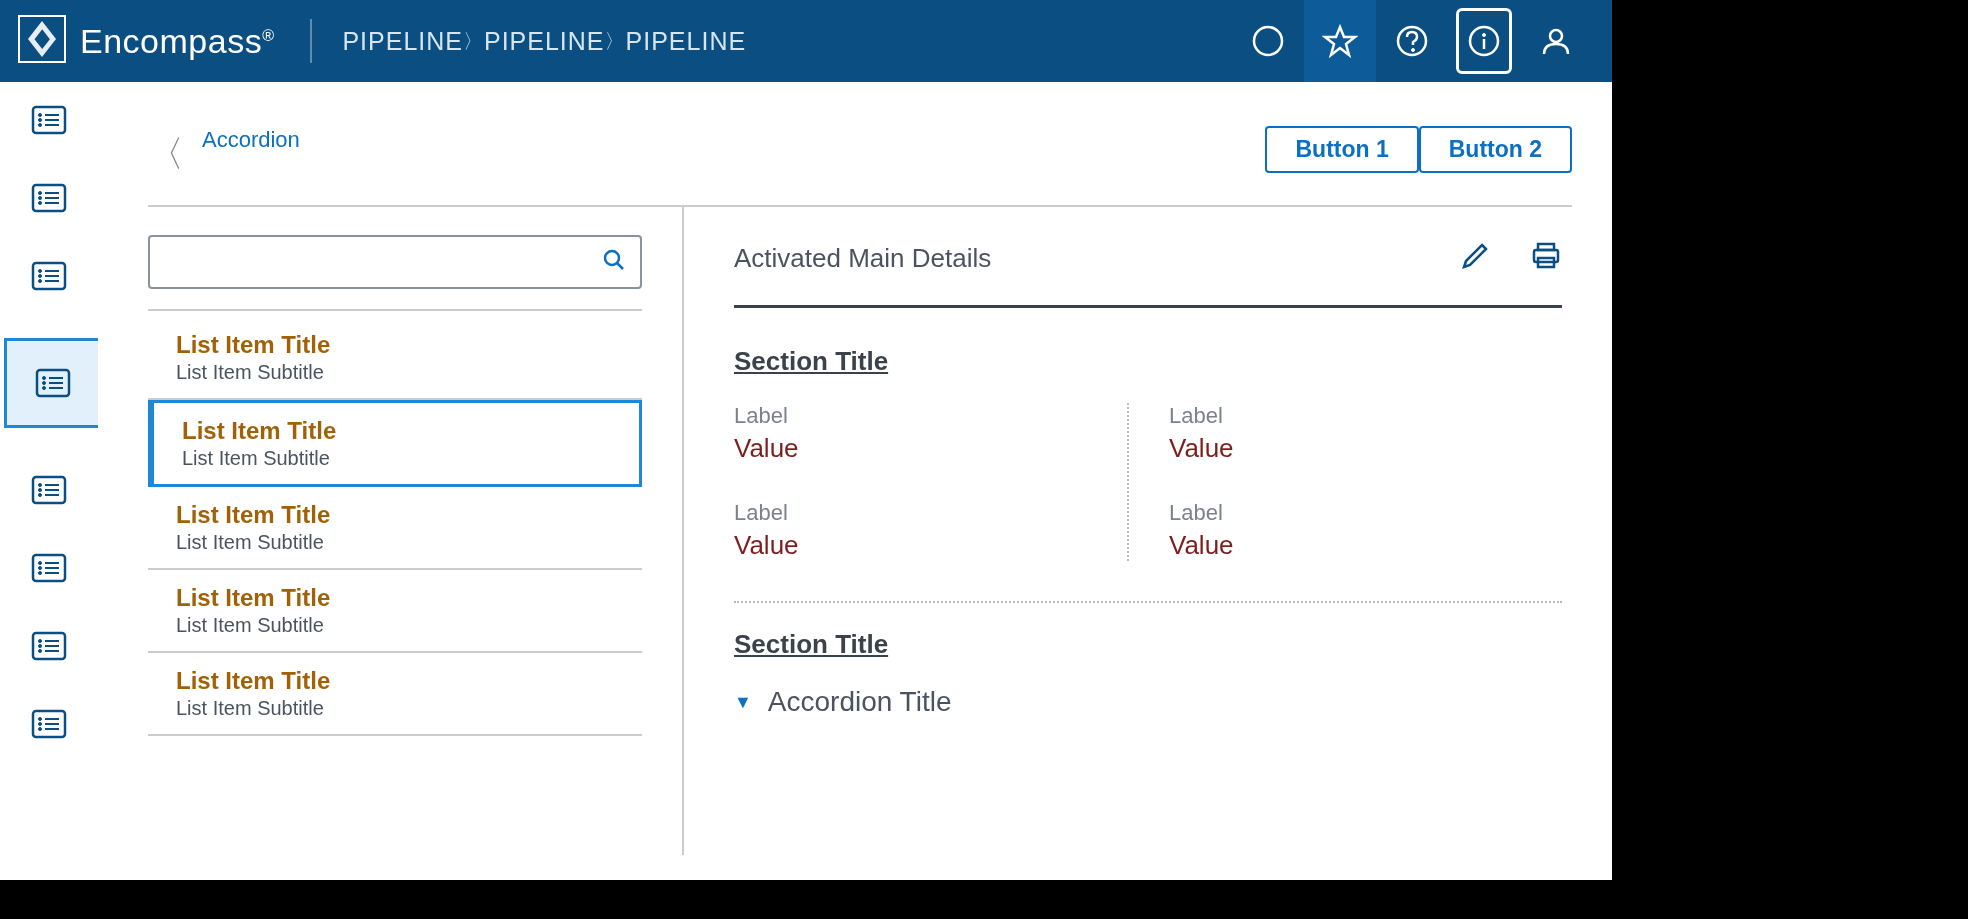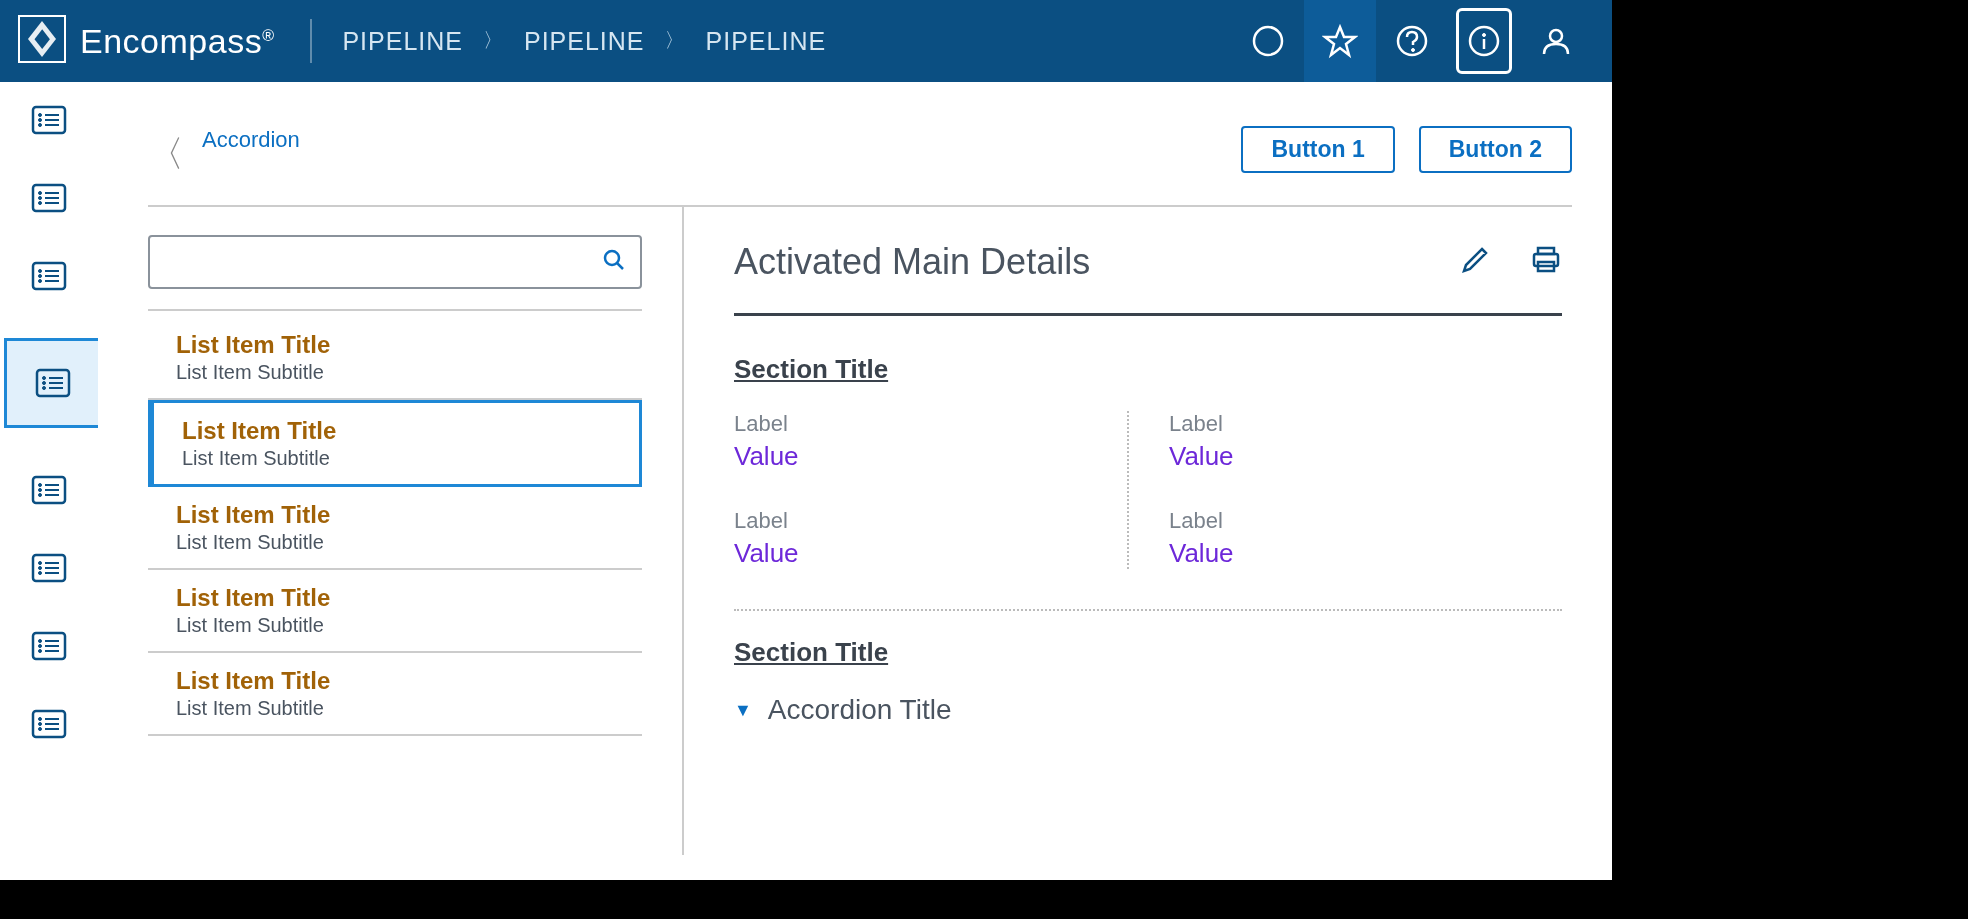--- a/index.html
+++ b/index.html
@@ -6,21 +6,21 @@
 body { font-family: -apple-system, BlinkMacSystemFont, "Segoe UI", Arial, sans-serif; background: #000; width: 1968px; height: 919px; overflow: hidden; }
 .app { width: 1612px; height: 880px; background: #fff; display: flex; flex-direction: column; }
 
 
 .header { height: 82px; background: #0b4f82; display: flex; align-items: center; color: #fff; padding: 0 20px 0 18px; }
 .logo-area { display: flex; align-items: center; gap: 14px; }
 .logo-icon { width: 48px; height: 48px; }
 .logo-text { font-size: 34px; font-weight: 300; letter-spacing: 0.5px; }
 .logo-text sup { font-size: 16px; vertical-align: super; }
 .header-divider { width: 2px; height: 44px; background: rgba(255,255,255,0.35); margin: 0 30px 0 36px; }
-.breadcrumb { display: flex; align-items: flex-start; gap: 20px; font-size: 25px; font-weight: 400; letter-spacing: 1px; color: #cde0ee; }
+.breadcrumb { display: flex; align-items: center; font-size: 25px; font-weight: 400; letter-spacing: 1px; color: #cde0ee; }
 .breadcrumb .crumb { color: #d6e6f1; }
 .breadcrumb .chev { color: #a9c7dc; font-size: 20px; }
 .header-spacer { flex: 1; }
 .header-icons { display: flex; align-items: center; gap: 0; }
 .hicon { width: 72px; height: 82px; display: flex; align-items: center; justify-content: center; cursor: pointer; }
 .hicon svg { stroke: #fff; }
 .hicon.active { background: #0d5c99; }
 .hicon.boxed { position: relative; }
 .hicon.boxed::after { content:""; position:absolute; inset:8px; border:3px solid #fff; border-radius:6px; }
 
@@ -37,50 +37,50 @@
 .page-header-left { display: flex; align-items: center; gap: 18px; }
 .back-chevron { font-size: 36px; color: #888; cursor: pointer; margin-top: 28px; font-weight: 200; }
 .title-stack { display: flex; flex-direction: column; }
 .prev-link { color: #0b6fc2; font-size: 22px; cursor: pointer; margin-bottom: 2px; }
 .title-row { display: flex; align-items: center; gap: 24px; }
 .page-title { font-size: 40px; color: #4a5460; font-weight: 400; }
 .title-chevron { font-size: 22px; color: #6a7480; cursor: pointer; margin-top:8px; }
 .sel-divider { width: 2px; height: 48px; background: #ccc; margin: 0 10px; }
 .sel-count { font-size: 30px; color: #4a5460; }
 .sel-label { font-size: 30px; color: #9aa2ac; margin-left: 10px; }
-.page-header-right { display: flex; gap: 24px; margin-top: 24px; }
+.page-header-right { display: flex; margin-top: 24px; }
 .btn { border: 2px solid #0b6fc2; color: #0b6fc2; background: #fff; font-size: 23px; padding: 8px 28px; border-radius: 4px; cursor: pointer; font-weight: 600; }
 
 .content { display: flex; gap: 0; height: calc(100% - 130px); }
 
 
 .list-panel { width: 536px; padding-top: 28px; padding-right: 40px; border-right: 2px solid #ccc; margin-right: 0; }
 .search-box { position: relative; border: 2px solid #8a929b; border-radius: 4px; height: 54px; display: flex; align-items: center; padding: 0 14px; margin-bottom: 20px; }
 .search-box input { border: none; outline: none; flex: 1; font-size: 20px; background: transparent; }
 .search-box .sicon { color: #0b6fc2; }
 .list-divider { border-top: 2px solid #ccc; margin-bottom: 6px; }
 .list-item { padding: 14px 20px 14px 28px; border-bottom: 2px solid #ccc; cursor: pointer; }
 .list-item.selected { border: 3px solid #1e88d6; border-left: 6px solid #1e88d6; border-radius: 0; }
 .list-item-title { color: #a16207; font-size: 24px; font-weight: 600; margin-bottom: 2px; }
 .list-item-subtitle { color: #4a5460; font-size: 20px; }
 
 
 .details-panel { flex: 1; padding: 34px 10px 0 50px; }
 .details-header { display: flex; align-items: center; justify-content: space-between; padding-bottom: 30px; border-bottom: 3px solid #3a424c; }
-.details-title { font-size: 36px; color: #4a5460; font-weight: 400; }
+.details-title { font-size: 26px; color: #4a5460; font-weight: 400; }
 .details-actions { display: flex; gap: 40px; }
 .details-actions svg { stroke: #0b4f82; cursor: pointer; }
 .section { padding-top: 38px; }
 .section-title { font-size: 26px; color: #3a424c; font-weight: 700; text-decoration: underline; margin-bottom: 26px; }
 .field-grid { display: flex; }
 .field-col { flex: 1; display: flex; flex-direction: column; gap: 36px; padding-right: 30px; }
 .field-col:first-child { border-right: 2px dotted #bbb; }
 .field-col:last-child { padding-left: 40px; }
 .field-label { color: #7a828c; font-size: 22px; margin-bottom: 4px; }
-.field-value { color: #6d28d9; font-size: 26px; }
+.field-value { color: #7f1d1d; font-size: 26px; }
 .section-divider { border-top: 2px dotted #bbb; margin: 40px 0 0 0; }
 .accordion-row { display: flex; align-items: center; gap: 16px; margin-top: 22px; cursor: pointer; }
 .accordion-caret { color: #0b6fc2; font-size: 18px; }
 .accordion-title { font-size: 28px; color: #4a5460; }
 </style>
 </head>
 <body>
 
 <div class="app">
 

